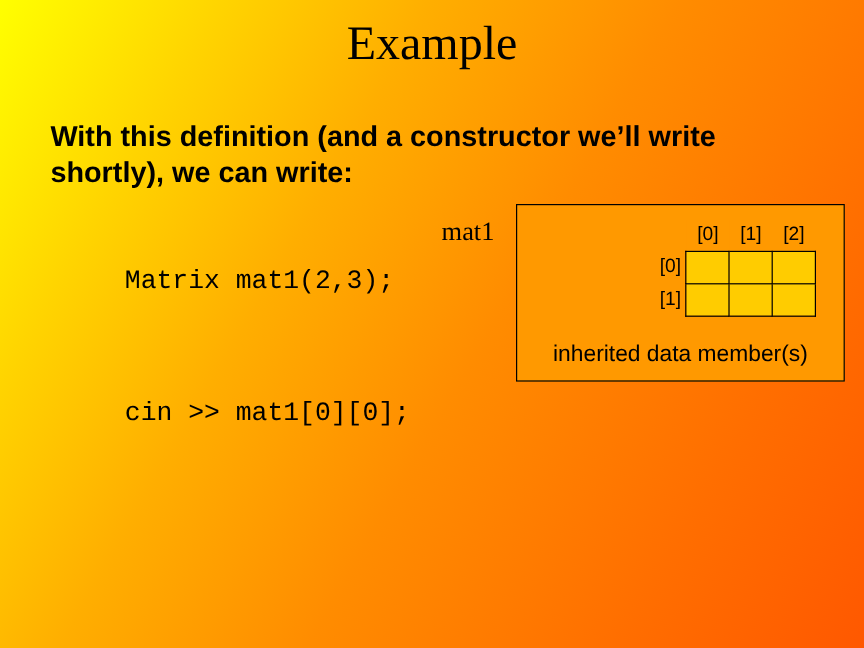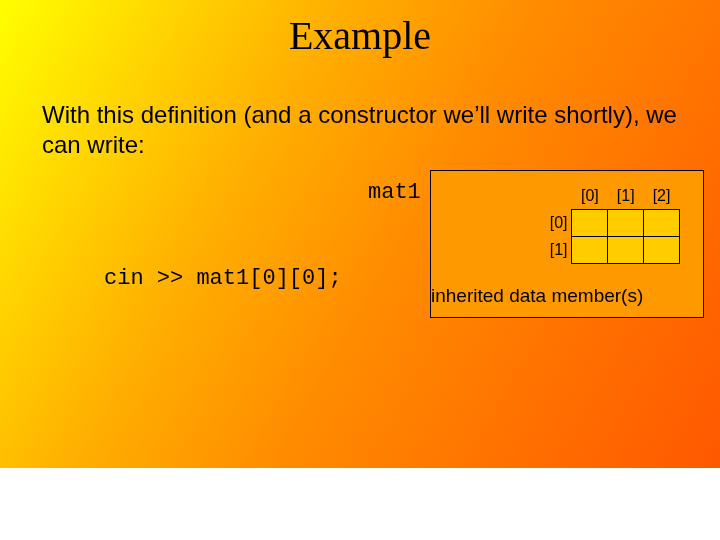--- a/index.html
+++ b/index.html
@@ -4,21 +4,21 @@
 <style>
   html, body {
     margin: 0;
     padding: 0;
     width: 720px;
     height: 540px;
     overflow: hidden;
   }
   .slide {
     width: 720px;
-    height: 468px;
+    height: 540px;
     background: linear-gradient(120deg, #ffff00 0%, #ffd400 18%, #ffae00 35%, #ff8c00 55%, #ff6e00 80%, #ff5800 100%);
     position: relative;
     font-family: Tahoma, Verdana, Geneva, sans-serif;
     color: #000;
   }
   .title {
     position: absolute;
     top: 12px;
     left: 0;
     width: 100%;
@@ -28,38 +28,39 @@
     font-weight: 400;
     color: #000;
   }
   .body-text {
     position: absolute;
     top: 100px;
     left: 42px;
     width: 636px;
     font-size: 24px;
     line-height: 1.25;
+    font-weight: bold;
   }
   .code-block {
     position: absolute;
     top: 180px;
     left: 104px;
     font-family: "Courier New", Courier, monospace;
     font-size: 22px;
     line-height: 1.0;
     white-space: pre;
   }
   .code-line2 {
     margin-top: 44px;
   }
   .mat1-label {
     position: absolute;
     top: 180px;
     left: 368px;
-    font-family: Liberation Mono, monospace;
+    font-family: Liberation Serif, serif;
     font-size: 22px;
   }
   .obj-box {
     position: absolute;
     top: 170px;
     left: 430px;
     width: 272px;
     height: 146px;
     background: #ff9900;
     border: 1px solid #000;
@@ -92,39 +93,41 @@
     width: 37px;
     height: 24px;
     background: #ffcc00;
     border: 1px solid #000;
   }
   .inherited {
     position: absolute;
     bottom: 10px;
     left: 0;
     width: 100%;
+    text-align: center;
     font-size: 19px;
   }
   .footer {
     position: absolute;
     bottom: 30px;
     left: 108px;
     font-size: 16px;
   }
 </style>
 </head>
 <body>
 
 <div class="slide">
 
   <div class="title">Example</div>
 
   <div class="body-text">With this definition (and a constructor we’ll write shortly), we can write:</div>
 
   <div class="code-block">
+    <div>Matrix mat1(2,3);</div>
     <div class="code-line2">cin &gt;&gt; mat1[0][0];</div>
   </div>
 
   <div class="mat1-label">mat1</div>
 
   <div class="obj-box">
 
     <div class="matrix-diagram">
       <table>
         <tbody>

